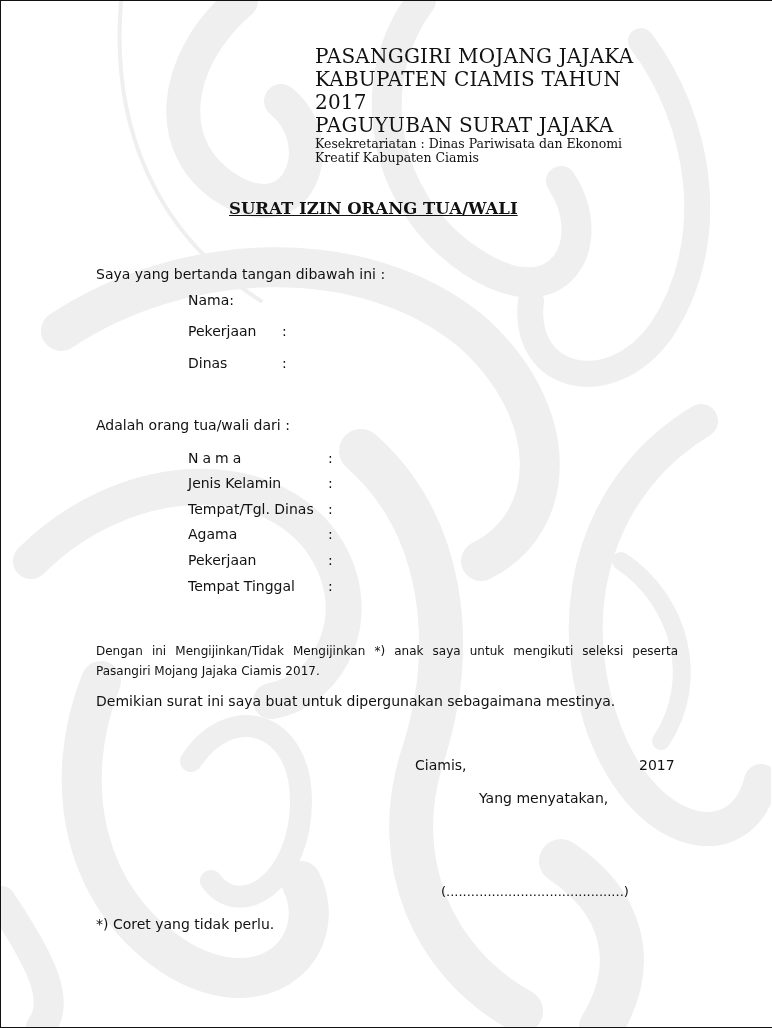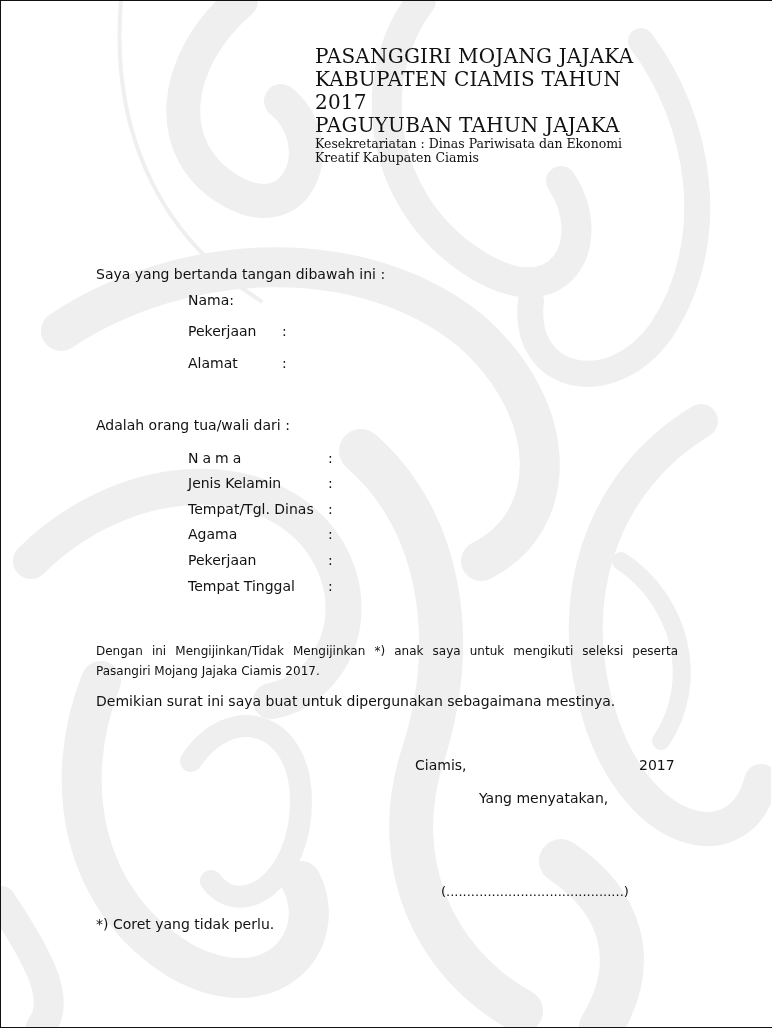--- a/index.html
+++ b/index.html
@@ -54,34 +54,35 @@
       <path d="M0 900 C 40 960, 60 1000, 40 1026" stroke-width="30"></path>
       <path d="M620 560 C 680 600, 700 680, 660 740" stroke-width="18"></path>
     </g>
   </svg>
 
   <div class="content">
     <div class="header">
       <div class="title-line">PASANGGIRI MOJANG JAJAKA</div>
       <div class="title-line">KABUPATEN CIAMIS TAHUN</div>
       <div class="title-line">2017</div>
-      <div class="title-line">PAGUYUBAN TAHUN JAJAKA</div>
+      <div class="title-line">PAGUYUBAN SURAT JAJAKA</div>
       <div class="sub-line">Kesekretariatan : Dinas Pariwisata dan Ekonomi</div>
       <div class="sub-line">Kreatif Kabupaten Ciamis</div>
     </div>
 
+    <div class="doc-title">SURAT IZIN ORANG TUA/WALI</div>
 
     <div class="txt" style="left:95px; top:265px;">Saya yang bertanda tangan dibawah ini :</div>
 
     <div class="txt" style="left:187px; top:291px;">Nama:</div>
 
     <div class="txt" style="left:187px; top:322px;">Pekerjaan</div>
     <div class="txt" style="left:281px; top:322px;">:</div>
 
-    <div class="txt" style="left:187px; top:354px;">Alamat</div>
+    <div class="txt" style="left:187px; top:354px;">Dinas</div>
     <div class="txt" style="left:281px; top:354px;">:</div>
 
     <div class="txt" style="left:95px; top:416px;">Adalah orang tua/wali dari :</div>
 
     <div class="txt spaced" style="left:187px; top:449px;">Nama</div>
     <div class="txt" style="left:327px; top:449px;">:</div>
 
     <div class="txt" style="left:187px; top:474px;">Jenis Kelamin</div>
     <div class="txt" style="left:327px; top:474px;">:</div>
 

